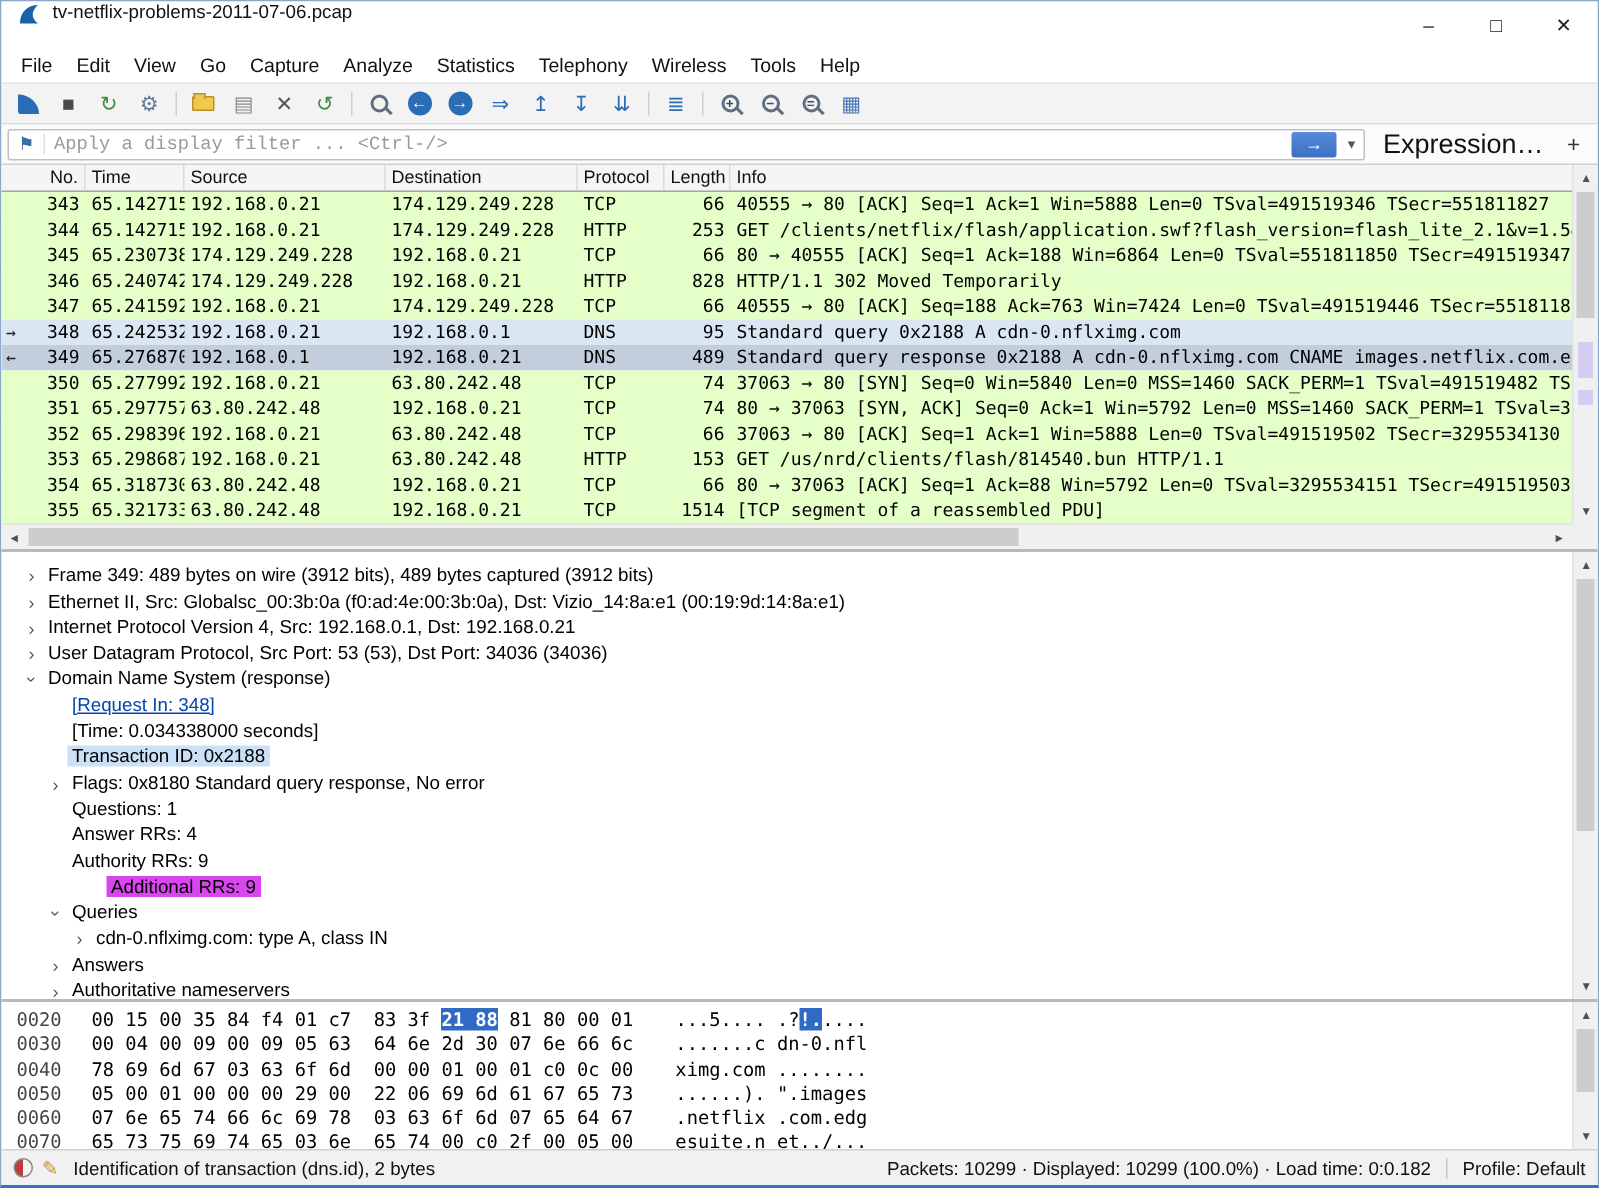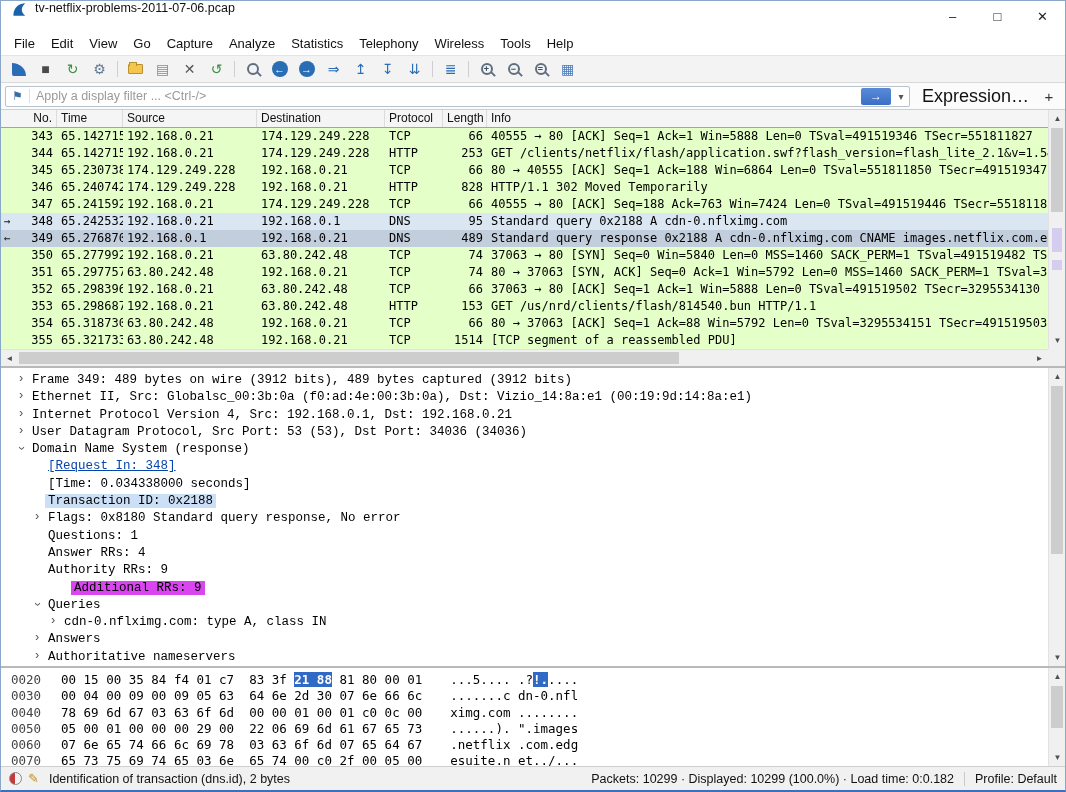--- a/index.html
+++ b/index.html
@@ -43,21 +43,21 @@
   [data-name="go-back-icon"],[data-name="go-forward-icon"] {
       width:16px; height:16px; background:#2a6db4; border-radius:50%; font-size:11px !important; }
 
   
   .filterbar { height:27px; flex:none; display:flex; align-items:center; background:#fbfbfb;
                border-bottom:1px solid #cfcfcf; padding:0 6px 0 4px; }
   .filter-input-wrap { flex:1; height:21px; background:#fff; border:1px solid #b9c3ce; border-radius:2px;
                display:flex; align-items:center; overflow:hidden; }
   .bookmark { width:24px; text-align:center; color:#3a6ea5; font-size:12px; border-right:1px solid #e0e0e0; flex:none; }
   .filter-input { flex:1; border:none; outline:none; font-size:12.5px; padding:0 6px;
-               font-family:Liberation Sans, sans-serif; color:#222; background:transparent; }
+               font-family:Liberation Mono, monospace; color:#222; background:transparent; }
   .filter-input::placeholder { color:#9a9a9a; }
   .apply-btn { width:30px; height:17px; margin-right:2px; background:linear-gradient(#5a8ad9,#3a6fc4);
                border-radius:2px; color:#fff; font-size:12px; display:flex; align-items:center;
                justify-content:center; flex:none; }
   .filter-caret { width:16px; text-align:center; color:#555; font-size:10px; flex:none; }
   .expr-btn { margin-left:8px; font-size:18px; color:#111; padding:2px 4px; flex:none; }
   .add-btn { margin-left:6px; width:20px; height:20px; display:flex; align-items:center; justify-content:center;
              font-size:15px; color:#333; flex:none; }
 
   
@@ -94,21 +94,21 @@
   .hscroll { position:absolute; bottom:0; left:0; width:calc(100% - 17px); height:17px; background:#f0f0f0;
              border-top:1px solid #e2e2e2; display:flex; align-items:center; }
   .hthumb { position:absolute; left:18px; width:660px; top:2px; bottom:2px; background:#cdcdcd; }
   .hscroll .arr.right { position:absolute; right:0; }
   .corner { position:absolute; right:0; bottom:0; width:17px; height:17px; background:#f0f0f0; }
 
   
   .details-pane { height:300px; flex:none; position:relative; background:#fff;
                   border-top:2px solid #b9b9b9; overflow:hidden; padding-top:5px; }
   .details-body { width:calc(100% - 17px); overflow:hidden; }
-  .drow { height:17.3px; display:flex; align-items:flex-start; font-family:Liberation Mono, monospace;
+  .drow { height:17.3px; display:flex; align-items:flex-end; font-family:Liberation Sans, sans-serif;
           font-size:12.5px; color:#000; white-space:nowrap; }
   .chev { width:16px; flex:none; text-align:center; color:#555; font-size:12px; line-height:12px; }
   .chev.col::before { content:"›"; }
   .chev.exp::before { content:"›"; display:inline-block; transform:rotate(90deg); }
   .dtext { padding:0 3px; }
   .dtext.link { color:#0645ad; text-decoration:underline; }
   .dtext.selected { background:#cbe0f7; }
   .dtext.related { background:#d946ef;margin-left:26px; }
   .vscroll.det { top:0; height:100%; }
   .vscroll.det .vthumb { top:18px; height:168px; }

